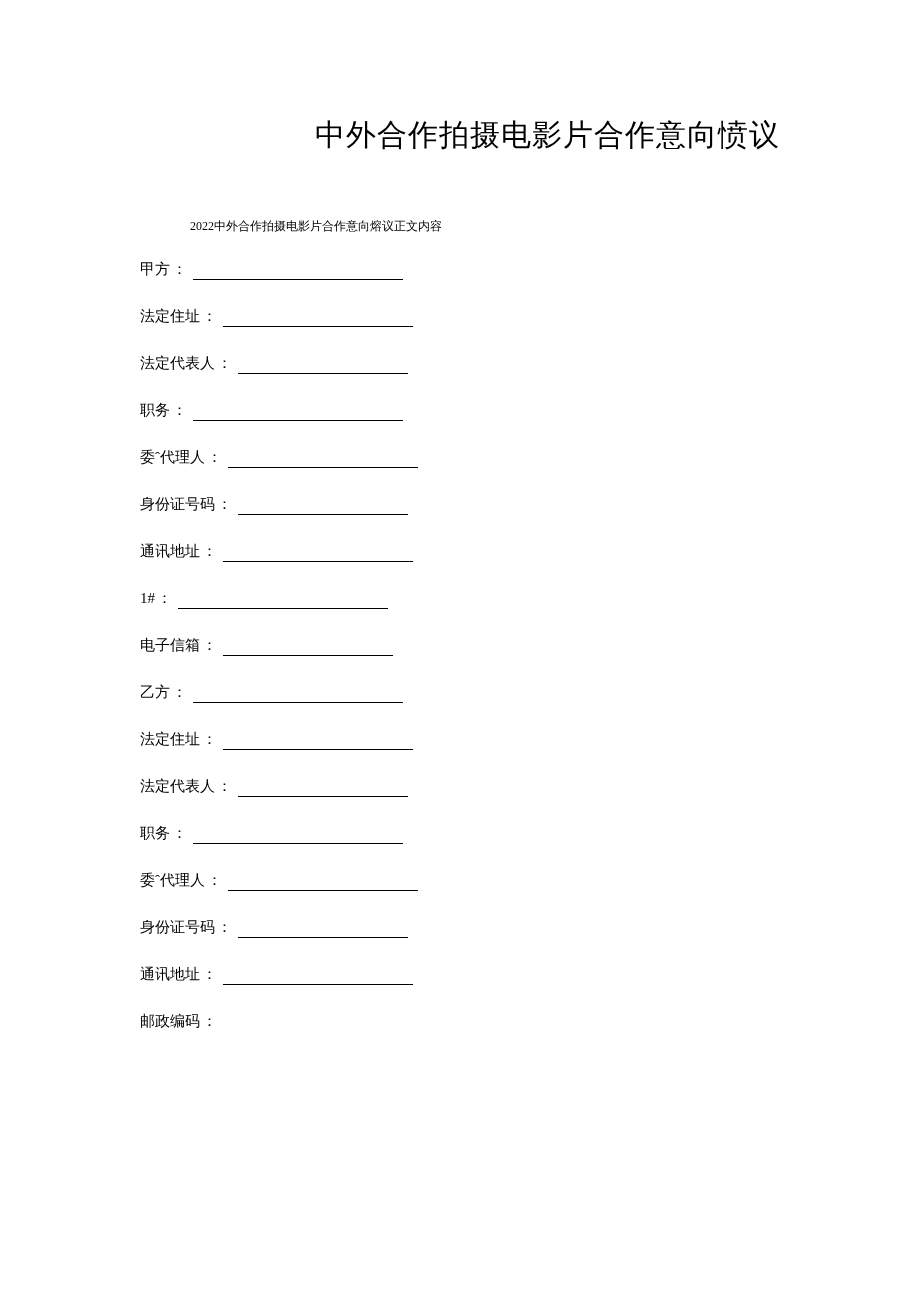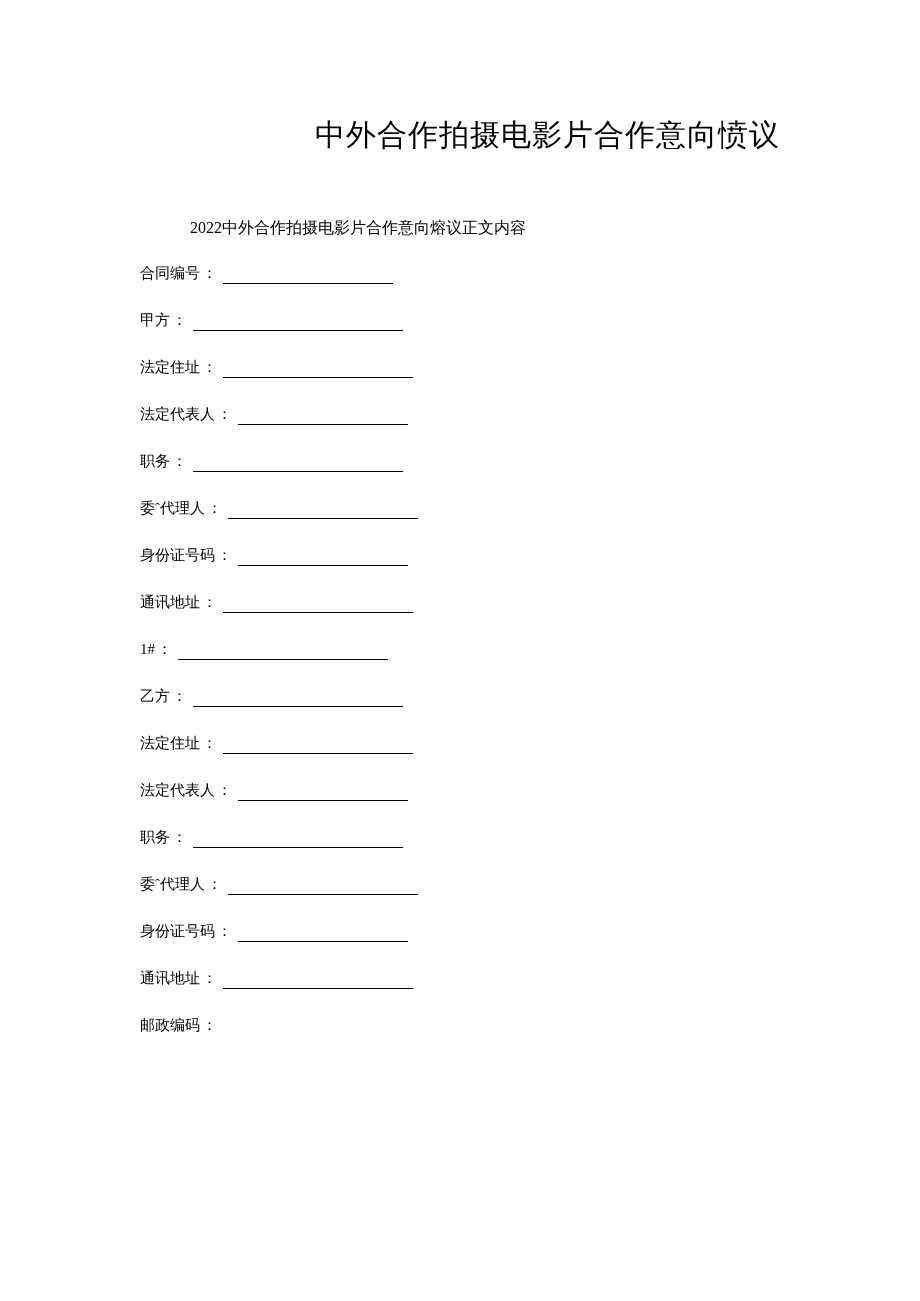--- a/index.html
+++ b/index.html
@@ -20,21 +20,21 @@
       padding: 115px 140px 60px 140px;
     }
     .title {
       font-size: 30px;
       text-align: right;
       font-weight: normal;
       margin-bottom: 62px;
       letter-spacing: 1px;
     }
     .subtitle {
-      font-size: 16px;
+      font-size: 12px;
       text-align: left;
       margin-left: 50px;
       margin-bottom: 24px;
     }
     .field-row {
       font-size: 15px;
       margin-bottom: 26px;
       line-height: 1.4;
       white-space: nowrap;
     }
@@ -57,29 +57,29 @@
     .w-long { width: 210px; }
     .w-xlong { width: 200px; }
   </style>
 </head>
 <body>
 
 <div class="page-container">
   <h1 class="title">中外合作拍摄电影片合作意向愤议</h1>
   <div class="subtitle">2022中外合作拍摄电影片合作意向熔议正文内容</div>
   <div id="fields-container">
-      <div class="field-row"><span class="field-label">合同编号</span><span class="colon">：</span><span class="blank-line w-short"></span></div>
       <div class="field-row"><span class="field-label">甲方</span><span class="colon">：</span><span class="blank-line w-long"></span></div>
       <div class="field-row"><span class="field-label">法定住址</span><span class="colon">：</span><span class="blank-line w-med"></span></div>
       <div class="field-row"><span class="field-label">法定代表人</span><span class="colon">：</span><span class="blank-line w-short"></span></div>
       <div class="field-row"><span class="field-label">职务</span><span class="colon">：</span><span class="blank-line w-long"></span></div>
       <div class="field-row"><span class="field-label">委ˆ代理人</span><span class="colon">：</span><span class="blank-line w-med"></span></div>
       <div class="field-row"><span class="field-label">身份证号码</span><span class="colon">：</span><span class="blank-line w-short"></span></div>
       <div class="field-row"><span class="field-label">通讯地址</span><span class="colon">：</span><span class="blank-line w-med"></span></div>
       <div class="field-row"><span class="field-label">1#</span><span class="colon">：</span><span class="blank-line w-long"></span></div>
+      <div class="field-row"><span class="field-label">电子信箱</span><span class="colon">：</span><span class="blank-line w-short"></span></div>
       <div class="field-row"><span class="field-label">乙方</span><span class="colon">：</span><span class="blank-line w-long"></span></div>
       <div class="field-row"><span class="field-label">法定住址</span><span class="colon">：</span><span class="blank-line w-med"></span></div>
       <div class="field-row"><span class="field-label">法定代表人</span><span class="colon">：</span><span class="blank-line w-short"></span></div>
       <div class="field-row"><span class="field-label">职务</span><span class="colon">：</span><span class="blank-line w-long"></span></div>
       <div class="field-row"><span class="field-label">委ˆ代理人</span><span class="colon">：</span><span class="blank-line w-med"></span></div>
       <div class="field-row"><span class="field-label">身份证号码</span><span class="colon">：</span><span class="blank-line w-short"></span></div>
       <div class="field-row"><span class="field-label">通讯地址</span><span class="colon">：</span><span class="blank-line w-med"></span></div>
       <div class="field-row"><span class="field-label">邮政编码</span><span class="colon">：</span></div>
     </div>
 </div>

